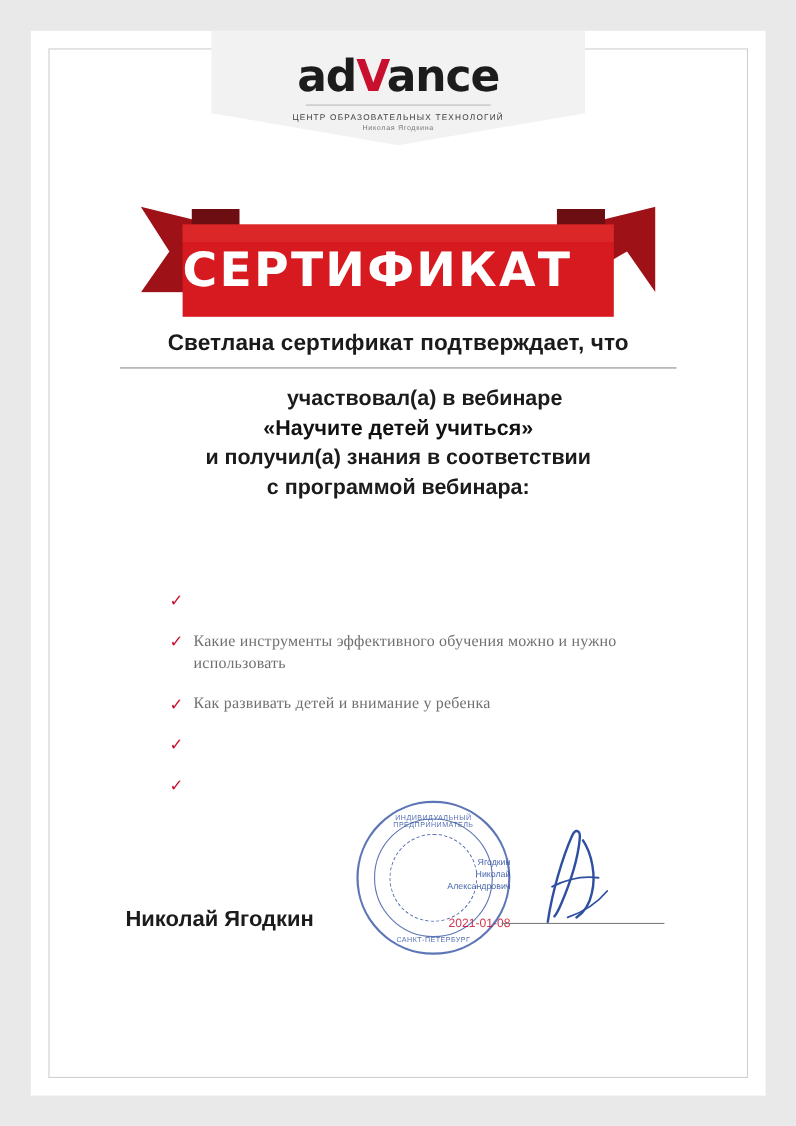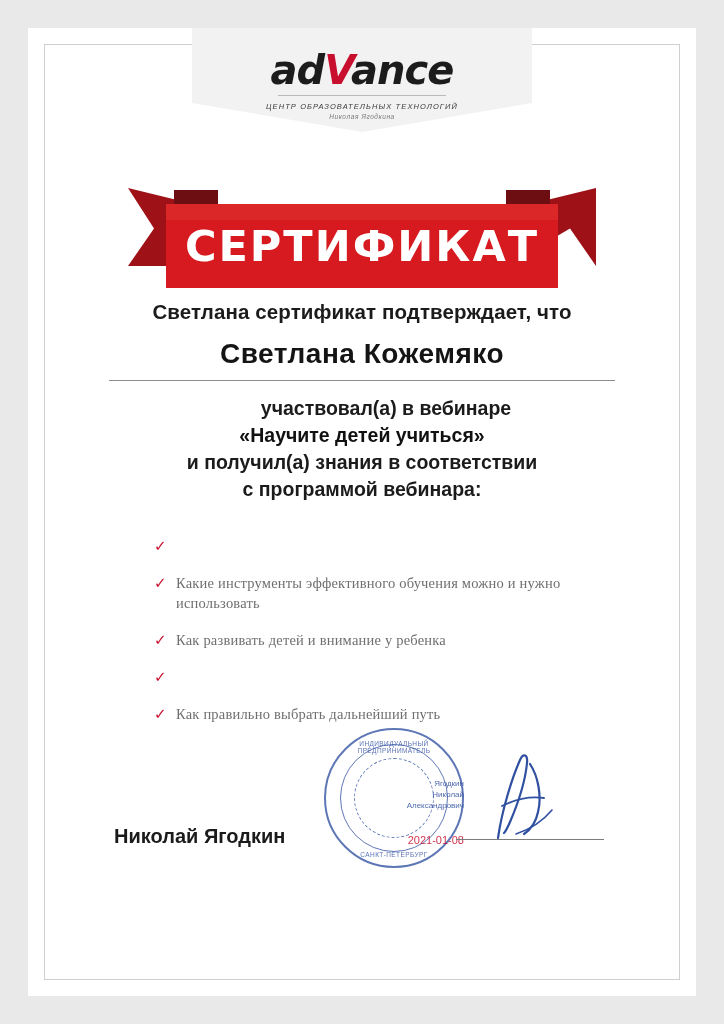--- a/index.html
+++ b/index.html
@@ -61,21 +61,20 @@
     height: 104px;
     background: #f2f2f2;
     clip-path: polygon(0 0, 100% 0, 100% 72%, 50% 100%, 0 72%);
   }
   .logo {
     position: absolute;
     left: 0;
     top: 22px;
     width: 100%;
     text-align: center;
-    font-style: italic;
   }
   .logo-word {
     font-family: "DejaVu Sans", sans-serif;
     font-size: 40px;
     font-weight: bold;
     letter-spacing: -1px;
     color: #1c1c1c;
     line-height: 1;
     display: inline-block;
     position: relative;
@@ -142,21 +141,20 @@
   .ribbon-main {
     position: absolute;
     left: 50%;
     transform: translateX(-50%);
     top: 36px;
     width: 392px;
     height: 84px;
     background: #d71920;
     display: flex;
     align-items: center;
-    justify-content: center;
   }
   .ribbon-main::before {
     content: "";
     position: absolute;
     left: 0; right: 0; top: 0;
     height: 16px;
     background: #e33a33;
     opacity: 0.45;
   }
   .ribbon-text {
@@ -353,21 +351,20 @@
       <div class="ribbon-tail right"></div>
       <div class="ribbon-fold left"></div>
       <div class="ribbon-fold right"></div>
       <div class="ribbon-main">
         <div class="ribbon-text">СЕРТИФИКАТ</div>
       </div>
     </div>
 
     <div class="body-block">
       <div class="line-confirms">Светлана сертификат подтверждает, что</div>
-      <div class="recipient">Светлана Кожемяко</div>
       <div class="name-rule"></div>
       <div class="line-part line-1">участвовал(а) в вебинаре</div>
       <div class="line-part webinar-title">«Научите детей учиться»</div>
       <div class="line-part">и получил(а) знания в соответствии</div>
       <div class="line-part">с программой вебинара:</div>
     </div>
 
     <div class="list">
       <div class="list-item">
         <span class="tick">✓</span>
@@ -378,21 +375,20 @@
       </div>
       <div class="list-item">
         <span class="tick">✓</span>
         <span class="item-text">Как развивать детей и внимание у ребенка</span>
       </div>
       <div class="list-item">
         <span class="tick">✓</span>
       </div>
       <div class="list-item">
         <span class="tick">✓</span>
-        <span class="item-text">Как правильно выбрать дальнейший путь</span>
       </div>
     </div>
 
     <div class="footer">
       <div class="signer-name">Николай Ягодкин</div>
 
       <div class="stamp">
         <div class="stamp-ring"></div>
         <div class="stamp-ring inner"></div>
         <div class="stamp-ring inner2"></div>

